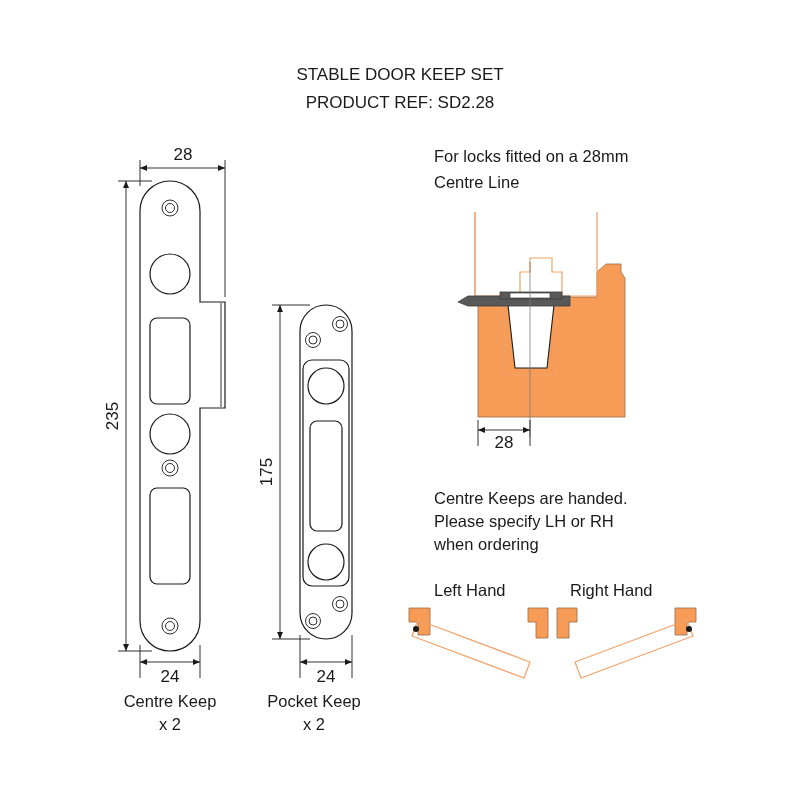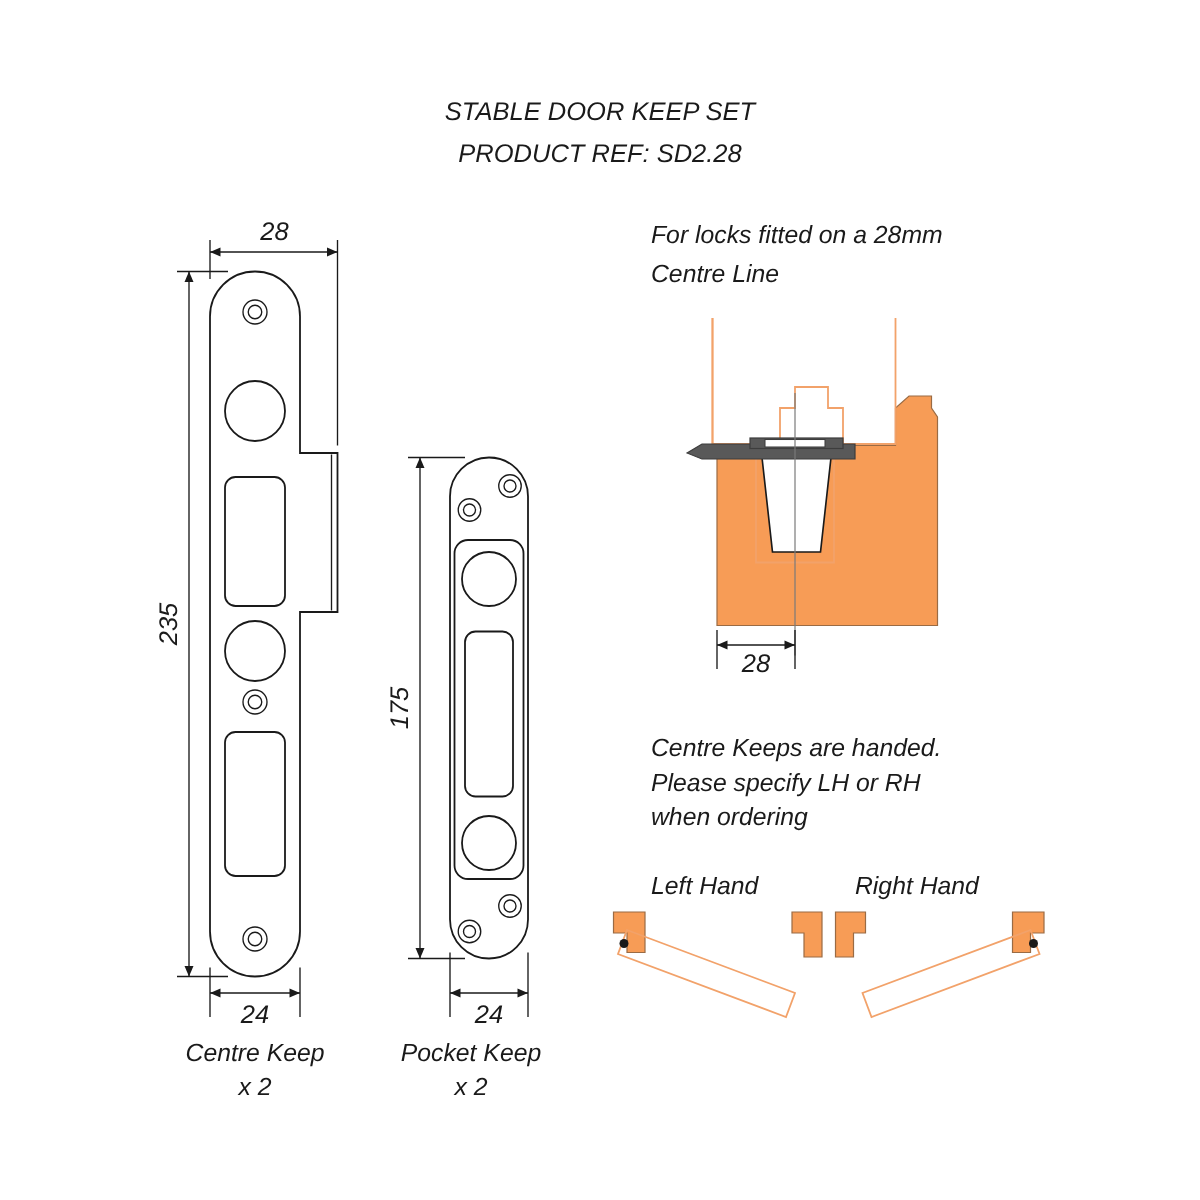--- a/index.html
+++ b/index.html
@@ -1,18 +1,18 @@
 <!DOCTYPE html>
 <html><head>
 <meta charset="utf-8">
 <style>
   html,body{margin:0;padding:0;background:#ffffff;}
   body{width:800px;height:800px;overflow:hidden;
        font-family:"Liberation Sans","DejaVu Sans",sans-serif;color:#000;}
-  #sheet{position:relative;width:800px;height:800px;font-style:italic;}
+  #sheet{position:relative;width:800px;height:800px;}
   svg{display:block;}
   .ttl{font-size:17px;fill:#1a1a1a;}
   .note{font-size:16.5px;fill:#1a1a1a;}
   .dim{font-size:17px;fill:#1a1a1a;}
   .cap{font-size:16.5px;fill:#1a1a1a;}
   .ln{fill:none;stroke:#1a1a1a;stroke-width:1.2;}
   .ln2{fill:#ffffff;stroke:#1a1a1a;stroke-width:1.2;}
   .thin{fill:none;stroke:#1a1a1a;stroke-width:0.9;}
   .dimline{fill:none;stroke:#1a1a1a;stroke-width:0.9;}
   .orange{fill:#F79C56;stroke:#9a6b44;stroke-width:0.8;}

